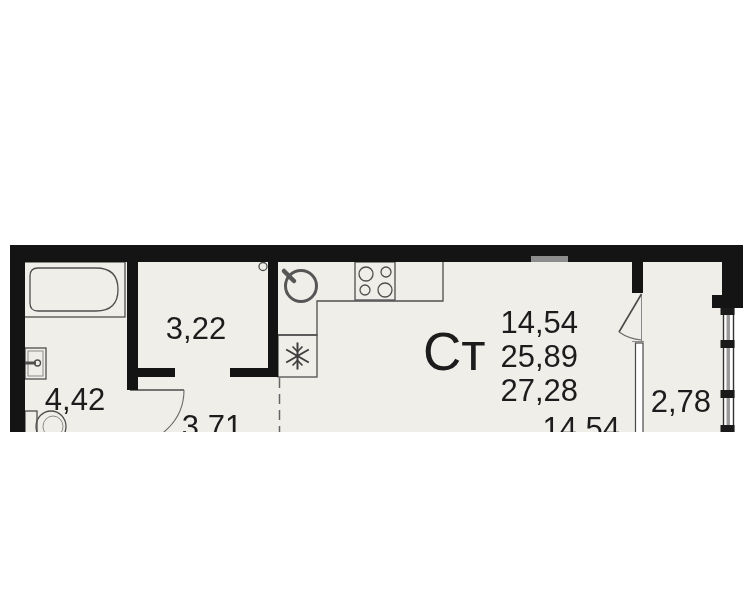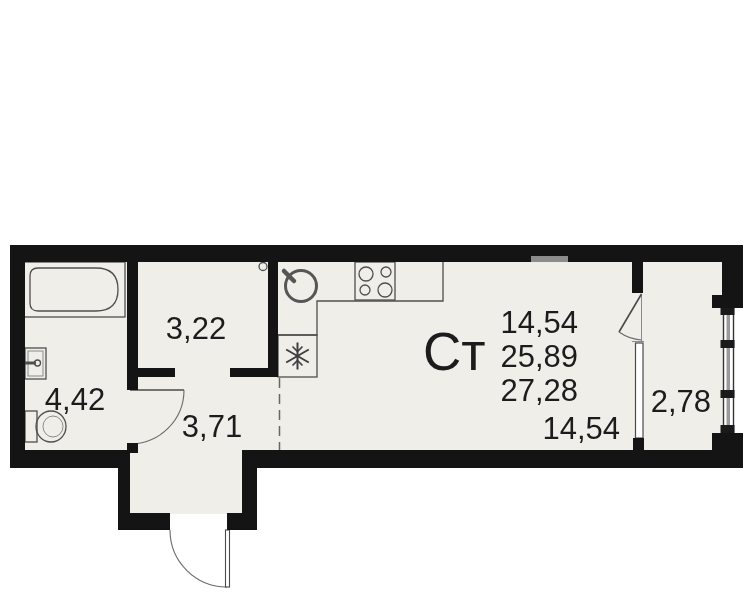--- a/index.html
+++ b/index.html
@@ -1,16 +1,16 @@
 <!DOCTYPE html>
 <html><head>
 <meta charset="utf-8">
 <style>
   html,body{margin:0;padding:0;background:#ffffff;}
-  .stage{position:relative;width:749px;height:600px;background:#3b82f6;overflow:hidden;}
+  .stage{position:relative;width:749px;height:432px;background:#3b82f6;overflow:hidden;}
   svg{display:block;}
   .wall{fill:#141414;stroke:none;}
   .floor{fill:#efeee9;stroke:none;}
   .outline{fill:none;stroke:#4f4f4f;stroke-width:1.3;}
   .outline-thick{fill:none;stroke:#565656;stroke-width:3;}
   .door{fill:none;stroke:#6a6a6a;stroke-width:1.1;}
   .leaf{fill:none;stroke:#4a4a4a;stroke-width:1.6;}
   .thin{fill:none;stroke:#8a8a8a;stroke-width:1;}
   .glass{fill:#9a9a9a;stroke:none;}
   .mullion{fill:#1a1a1a;stroke:none;}

